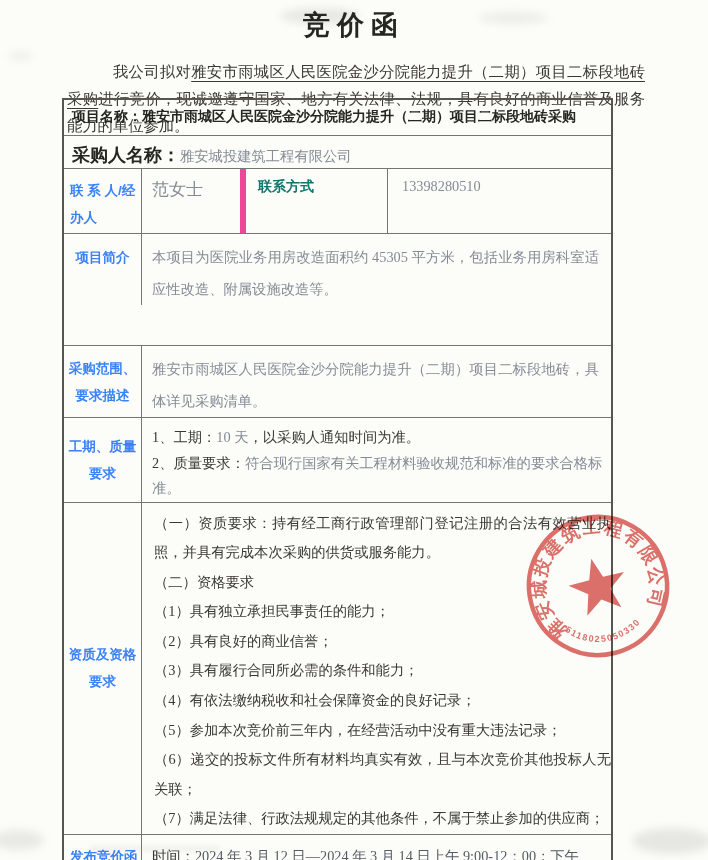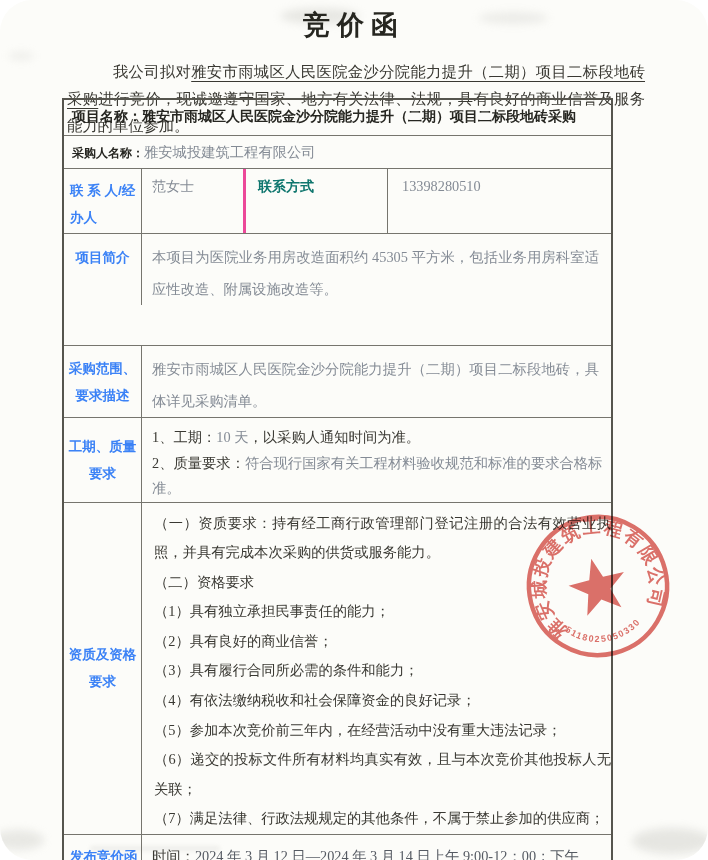--- a/index.html
+++ b/index.html
@@ -3,21 +3,20 @@
 <meta charset="utf-8">
 <style>
   html,body{margin:0;padding:0;}
   .page{
     position:relative;
     width:708px;height:860px;
     background:#fcfcf9;
     font-family:"Liberation Serif","DejaVu Serif",serif;
     color:#3a3933;
     overflow:hidden;
-    border-radius:32px;
   }
   
   .doc-title{
     position:absolute;top:7px;left:0;right:0;
     text-align:center;
     font-size:27px;font-weight:700;letter-spacing:7px;
     color:#262620;
   }
   .intro{
     position:absolute;top:43px;left:67px;width:578px;
@@ -55,24 +54,24 @@
     display:flex;flex-direction:column;justify-content:center;
     padding:2px 2px;
   }
   .content{flex:1 1 auto;min-width:0;}
   .filled{color:#848b95;}
   
   .r1{min-height:35px;}
   .r1 .content{padding:8px 6px 0 8px;font-family:"Liberation Sans","DejaVu Sans",sans-serif;font-weight:700;font-size:14px;color:#262621;}
   .r2{min-height:33px;}
   .r2 .content{padding:7px 6px 0 8px;font-size:14px;}
-  .r2 .lbl{font-size:12px;}
+  .r2 .lbl{font-size:18px;}
   .r2 .filled{font-size:14.3px;}
   .r3{min-height:54px;}
-  .r3 .vcell1{width:104px;flex:0 0 104px;border-right:3px solid #ec4899;padding:9px 4px 0 10px;font-size:14px;}
+  .r3 .vcell1{width:104px;flex:0 0 104px;border-right:6px solid #ec4899;padding:9px 4px 0 10px;font-size:17px;}
   .r3 .lcell2{width:142px;flex:0 0 142px;border-right:1px solid #76756e;padding:9px 4px 0 12px;font-family:"Liberation Sans","DejaVu Sans",sans-serif;font-weight:700;font-size:14px;color:#0f766e;}
   .r3 .vcell2{flex:1;padding:9px 4px 0 14px;font-size:14.3px;}
   .r4{min-height:60px;}
   .r4 .content{padding:8px 12px 0 10px;font-size:14.3px;line-height:31.5px;text-align:justify;}
   .r4 .lblcell{justify-content:flex-start;padding-top:10px;}
   .r5{min-height:66px;margin-top:40px;}
   .r5 .content{padding:8px 12px 0 10px;font-size:14.3px;line-height:31.5px;text-align:justify;}
   .r6{min-height:57px;}
   .r6 .content{padding:7px 0 0 10px;font-size:14.3px;line-height:25.5px;}
   .r7{min-height:297px;}

